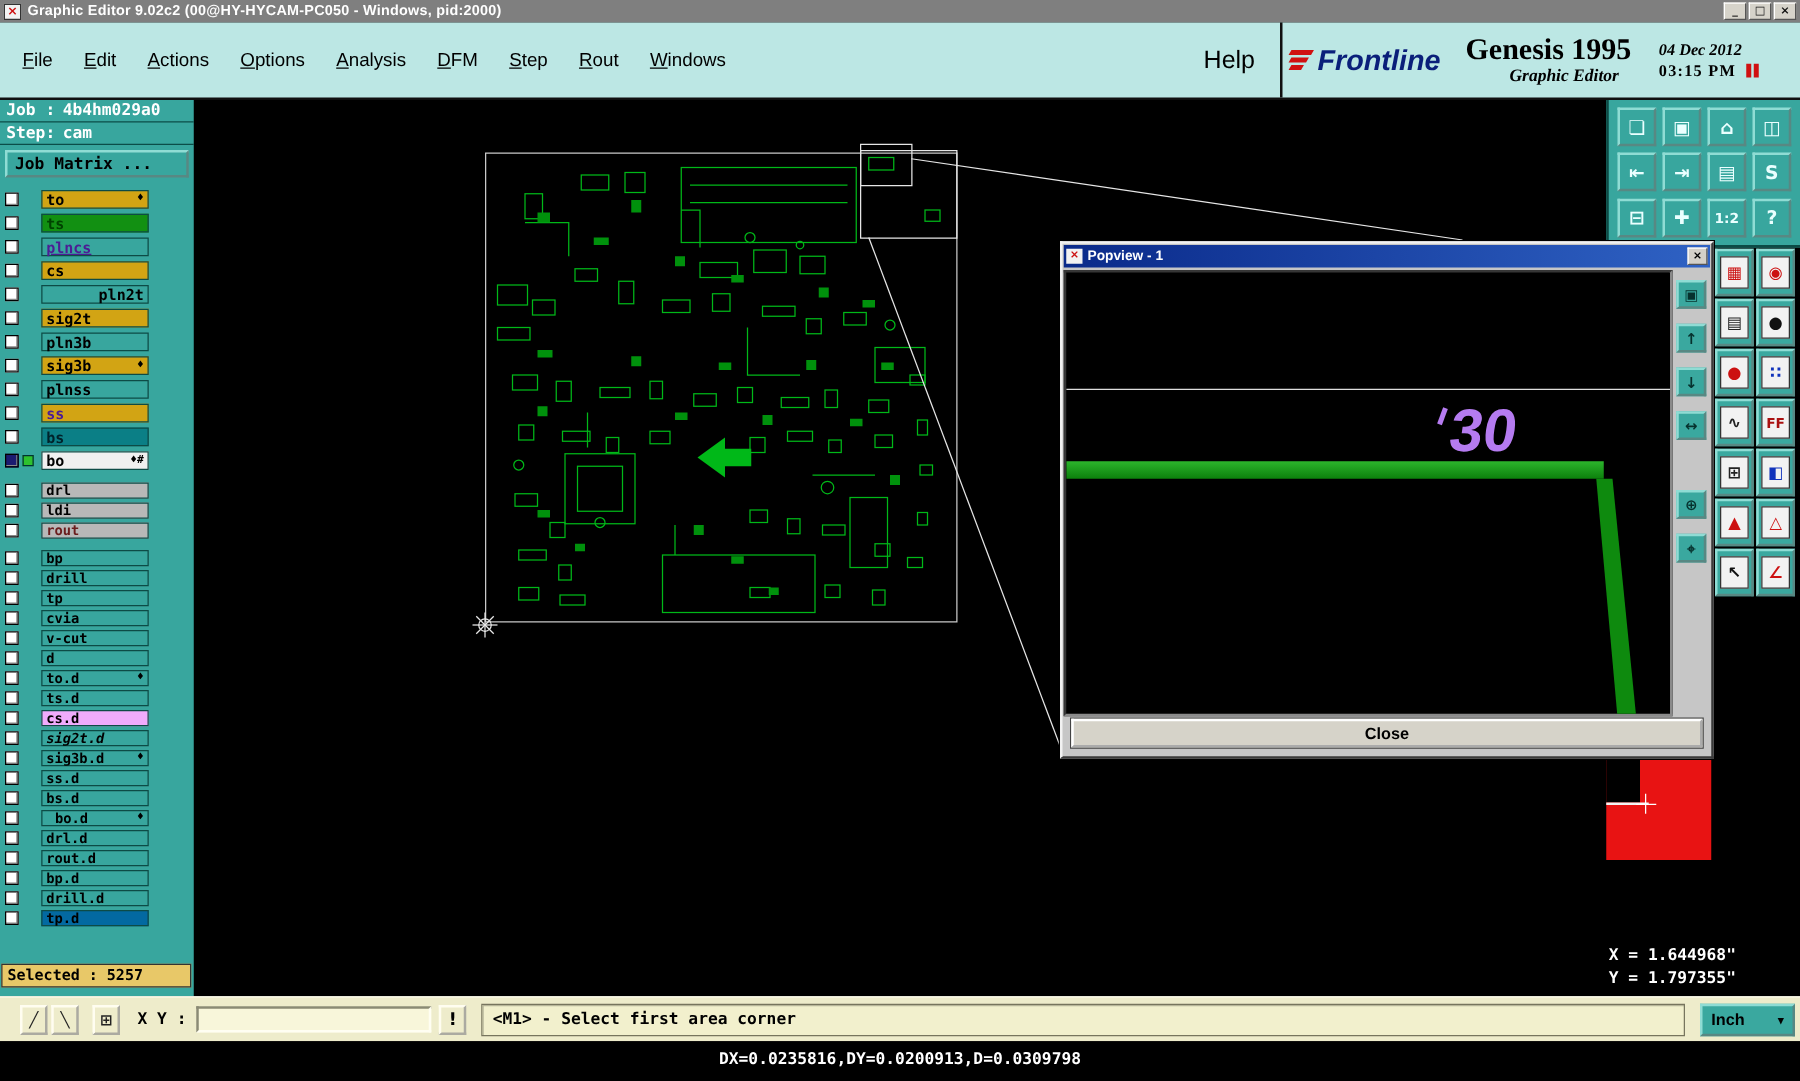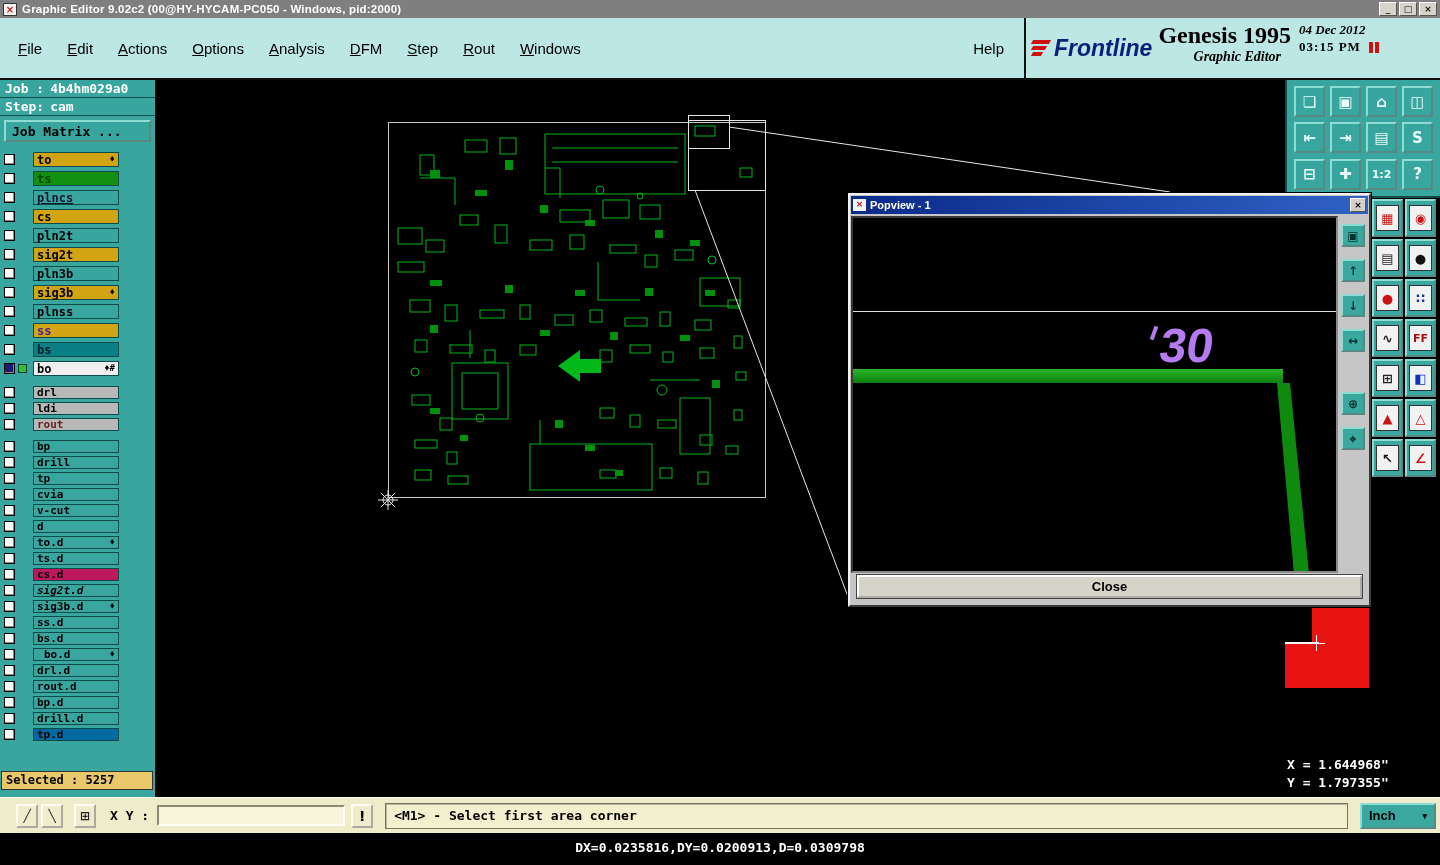--- a/index.html
+++ b/index.html
@@ -18,23 +18,23 @@
   .winbtn{width:18px;height:14px;background:#d6d3ca;border:1px solid;border-color:#fff #555 #555 #fff;
           font:bold 9px/11px "DejaVu Sans",sans-serif;color:#111;text-align:center;padding:0}
 
   
   .menubar{position:absolute;left:0;top:18px;width:1440px;height:62px;background:#bce7e4;
            border-bottom:2px solid #101010;display:flex;align-items:center;z-index:8}
   #menu-items{display:flex;align-items:center;height:100%;padding-left:18px}
   .menu-item{display:inline-block;margin-right:25px;font-size:15px;color:#000}
   .menu-item::first-letter{text-decoration:underline}
   .flex-sp{flex:1}
-  .menu-help{display:inline-block;margin-right:20px;font-size:15px;color:#000}
+  .menu-help{display:inline-block;margin-right:20px;font-size:20px;color:#000}
   .branding{position:relative;height:100%;width:416px;border-left:2px solid #101010;
-            display:flex;gap:6px;padding:4px 6px}
+            display:flex;align-items:center;gap:20px;padding:16px 6px}
   .fl-logo{display:flex;align-items:center;gap:4px}
   .fl-stripes{display:flex;flex-direction:column;gap:2px}
   .fl-stripes i{display:block;width:18px;height:4px;background:#d01010;transform:skewX(-30deg)}
   .fl-stripes i:nth-child(2){width:14px}
   .fl-stripes i:nth-child(3){width:10px}
   .fl-text{font:bold italic 23px "Liberation Sans",sans-serif;color:#0a1f7a}
   .brand-mid{display:flex;flex-direction:column;align-items:flex-end;padding-right:2px}
   .genesis{font:bold 24px "Liberation Serif",serif;color:#000;white-space:nowrap}
   .subtitle{font:bold italic 14px "Liberation Serif",serif;color:#000;padding-right:10px}
   .brand-right{display:flex;flex-direction:column;align-items:flex-start;gap:1px}
@@ -348,37 +348,37 @@
     <span class="layer-check"></span>
     <span class="layer-active-dot"></span>
     <span class="layer-name-box" style="background: rgb(18, 144, 18); color: rgb(0, 68, 0);">
       <span class="layer-name-text">ts</span>
       <span class="layer-marker"></span>
     </span>
   </div>
         <div class="layer-row">
     <span class="layer-check"></span>
     <span class="layer-active-dot"></span>
-    <span class="layer-name-box" style="background: rgb(56, 166, 158); color: #0f172a; text-decoration: underline;">
+    <span class="layer-name-box" style="background: rgb(56, 166, 158); color: #4c1d95; text-decoration: underline;">
       <span class="layer-name-text">plncs</span>
       <span class="layer-marker"></span>
     </span>
   </div>
         <div class="layer-row">
     <span class="layer-check"></span>
     <span class="layer-active-dot"></span>
     <span class="layer-name-box" style="background: rgb(210, 164, 20); color: rgb(0, 0, 0);">
       <span class="layer-name-text">cs</span>
       <span class="layer-marker"></span>
     </span>
   </div>
         <div class="layer-row">
     <span class="layer-check"></span>
     <span class="layer-active-dot"></span>
-    <span class="layer-name-box" style="background: rgb(56, 166, 158); color: rgb(0, 0, 0);">
+    <span class="layer-name-box" style="background: rgb(56, 166, 158); color: rgb(0, 0, 0); justify-content: flex-end;">
       <span class="layer-name-text">pln2t</span>
       <span class="layer-marker"></span>
     </span>
   </div>
         <div class="layer-row">
     <span class="layer-check"></span>
     <span class="layer-active-dot"></span>
     <span class="layer-name-box" style="background: rgb(210, 164, 20); color: rgb(0, 0, 0);">
       <span class="layer-name-text">sig2t</span>
       <span class="layer-marker"></span>
@@ -516,21 +516,21 @@
     <span class="layer-check"></span>
     <span class="layer-active-dot"></span>
     <span class="layer-name-box" style="background: rgb(56, 166, 158); color: rgb(0, 0, 0);">
       <span class="layer-name-text">ts.d</span>
       <span class="layer-marker"></span>
     </span>
   </div>
         <div class="layer-row small">
     <span class="layer-check"></span>
     <span class="layer-active-dot"></span>
-    <span class="layer-name-box" style="background: #be185d; color: rgb(0, 0, 0);">
+    <span class="layer-name-box" style="background: #f0abfc; color: rgb(0, 0, 0);">
       <span class="layer-name-text">cs.d</span>
       <span class="layer-marker"></span>
     </span>
   </div>
         <div class="layer-row small">
     <span class="layer-check"></span>
     <span class="layer-active-dot"></span>
     <span class="layer-name-box" style="background: rgb(56, 166, 158); color: rgb(0, 0, 0); font-style: italic;">
       <span class="layer-name-text">sig2t.d</span>
       <span class="layer-marker"></span>

